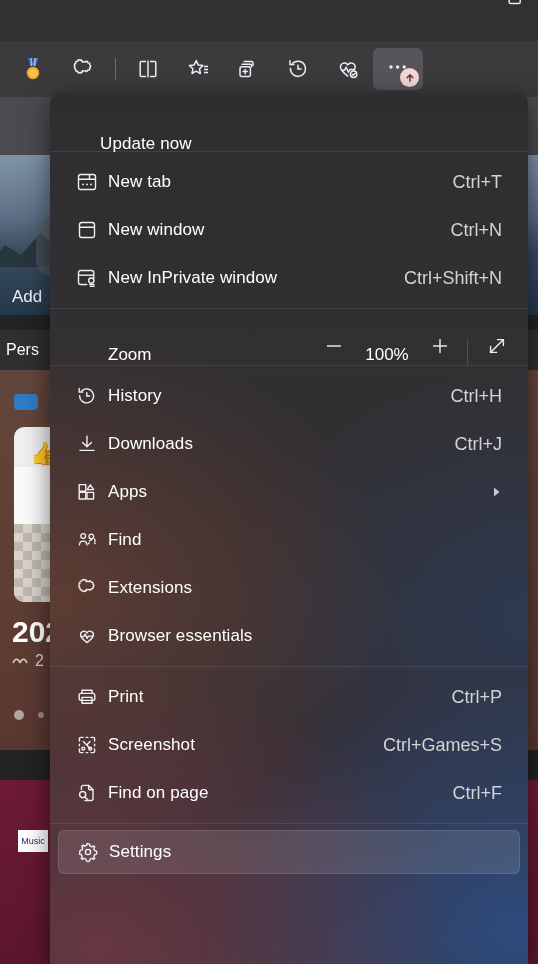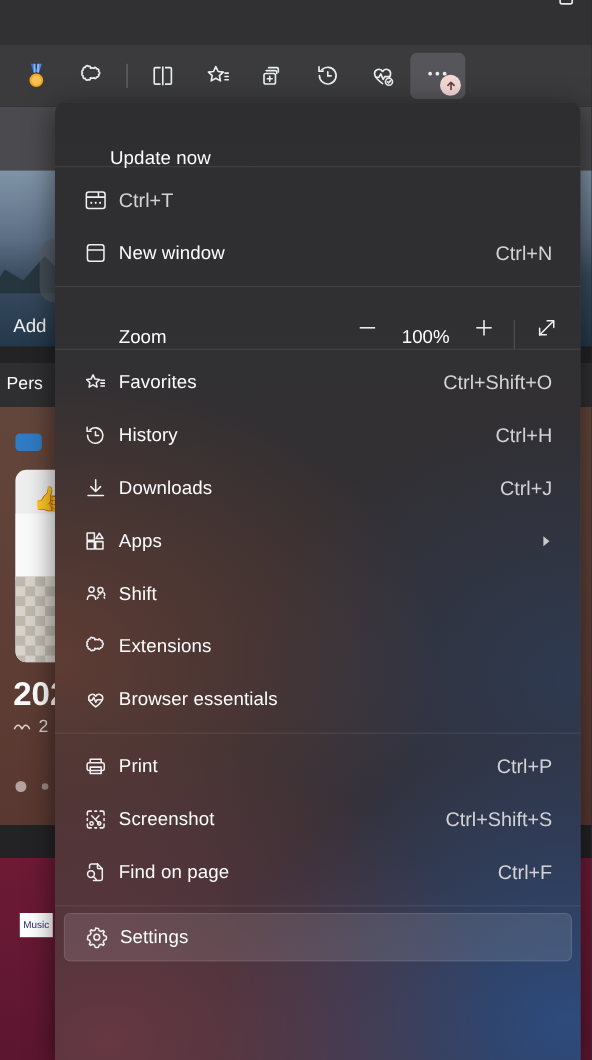--- a/index.html
+++ b/index.html
@@ -510,34 +510,47 @@
     <div class="mi">
       <span class="mi-ico">
         <svg width="22" height="22" viewBox="0 0 22 22" fill="none" stroke="#f0f0f2" stroke-width="1.4">
           <rect x="2.5" y="3.5" width="17" height="15" rx="2.2"></rect>
           <path d="M2.5 8.2h17M13.5 3.5v4.7"></path>
           <circle cx="7" cy="13.4" r=".95" fill="#f0f0f2" stroke="none"></circle>
           <circle cx="11" cy="13.4" r=".95" fill="#f0f0f2" stroke="none"></circle>
           <circle cx="15" cy="13.4" r=".95" fill="#f0f0f2" stroke="none"></circle>
         </svg>
       </span>
+      <span class="mi-label">New tab</span>
       <span class="mi-accel">Ctrl+T</span>
     </div>
 
     <div class="mi">
       <span class="mi-ico">
         <svg width="22" height="22" viewBox="0 0 22 22" fill="none" stroke="#f0f0f2" stroke-width="1.4">
           <rect x="3.5" y="3.5" width="15" height="15" rx="2.2"></rect>
           <path d="M3.5 8.2h15"></path>
         </svg>
       </span>
       <span class="mi-label">New window</span>
       <span class="mi-accel">Ctrl+N</span>
     </div>
 
+    <div class="mi">
+      <span class="mi-ico">
+        <svg width="22" height="22" viewBox="0 0 22 22" fill="none" stroke="#f0f0f2" stroke-width="1.4">
+          <path d="M17.8 11.4V5.7a2.2 2.2 0 0 0-2.2-2.2H4.7a2.2 2.2 0 0 0-2.2 2.2v9.6a2.2 2.2 0 0 0 2.2 2.2h6.6"></path>
+          <path d="M2.5 8.2h15.3"></path>
+          <circle cx="15.3" cy="13.6" r="2.6"></circle>
+          <path d="M13 17.4h5.6M13.8 19.3h4.8"></path>
+        </svg>
+      </span>
+      <span class="mi-label">New InPrivate window</span>
+      <span class="mi-accel">Ctrl+Shift+N</span>
+    </div>
 
     <div class="menu-spacer-22"></div>
     <div class="sep"></div>
 
     <div class="zoom-row">
       <span class="zoom-label"></span>
       <span class="zoom-title">Zoom</span>
       <span class="zbtn">
         <svg width="20" height="20" viewBox="0 0 20 20">
           <rect x="3" y="9.3" width="14" height="1.4" fill="#f0f0f2"></rect>
@@ -556,30 +569,20 @@
           <path d="M4.5 17.5L17 5"></path>
           <path d="M11.4 4.6h6v6"></path>
           <path d="M10.6 17.4h-6v-6"></path>
         </svg>
       </span>
     </div>
 
     <div class="sep"></div>
     <div class="menu-spacer-22"></div>
 
-    <div class="mi">
-      <span class="mi-ico">
-        <svg width="22" height="22" viewBox="0 0 22 22" fill="none" stroke="#f0f0f2" stroke-width="1.4" stroke-linejoin="round">
-          <path d="M8.6 3.8l1.8 3.8 4 .5-2.9 2.8.7 4-3.6-2-3.6 2 .7-4L2.8 8.1l4-.5z"></path>
-          <path d="M15.2 8.6h4.2M15.2 11.3h4.2M15.2 14h4.2"></path>
-        </svg>
-      </span>
-      <span class="mi-label">Favorites</span>
-      <span class="mi-accel">Ctrl+Shift+O</span>
-    </div>
 
     <div class="mi">
       <span class="mi-ico">
         <svg width="22" height="22" viewBox="0 0 22 22" fill="none" stroke="#f0f0f2" stroke-width="1.4" stroke-linecap="round">
           <path d="M3.6 10.8a7 7 0 1 0 2.2-5"></path>
           <path d="M3.2 3.4v3.6h3.6"></path>
           <path d="M10.8 7.6v3.4h2.8"></path>
         </svg>
       </span>
       <span class="mi-label">History</span>
@@ -617,21 +620,21 @@
     <div class="mi">
       <span class="mi-ico">
         <svg width="22" height="22" viewBox="0 0 22 22" fill="none" stroke="#f0f0f2" stroke-width="1.3" stroke-linejoin="round">
           <circle cx="7.2" cy="7" r="2.4"></circle>
           <path d="M3.4 16.4c0-2.6 1.7-4.3 3.8-4.3s3.8 1.7 3.8 4.3"></path>
           <circle cx="15.3" cy="7.4" r="2.3"></circle>
           <path d="M13.2 12.4c.7-1.2 1.9-1.8 3-1.6M18 9.4c1.1.9 1.4 2.4.9 3.6"></path>
           <path d="M13.6 13.6l-1.8 1.6M18.2 13.4l1.3 1.8"></path>
         </svg>
       </span>
-      <span class="mi-label">Shift</span>
+      <span class="mi-label">Find</span>
       <span class="mi-accel"></span>
     </div>
 
     <div class="mi">
       <span class="mi-ico">
         <svg width="22" height="22" viewBox="0 0 22 22" fill="none" stroke="#f0f0f2" stroke-width="1.4" stroke-linejoin="round">
           <path d="M8.3 3.1c1.2-.9 2.4.3 1.8 1.5 1.1-.4 2.2-.4 3.1.1.5-1.3 2-.8 2.1.5 1.4-.2 2.4 1 1.6 2 1.3.5 1.3 2.1 0 2.6.8 1-.2 2.3-1.6 2-.1 1.4-1.6 1.8-2.1.5-.9.5-2 .5-3.1.1.6 1.2-.6 2.4-1.8 1.5-.8 1.1-2.4.4-2.4-.9-1.4.3-2.4-.9-1.8-2.1-1.3-.2-1.6-1.7-.6-2.4-1-.8-.7-2.3.6-2.5-.6-1.2.4-2.4 1.8-2.1 0-1.3 1.6-2 2.4-.9z"></path>
         </svg>
       </span>
       <span class="mi-label">Extensions</span>
@@ -672,21 +675,21 @@
           <path d="M15 3.4h2.2a1.4 1.4 0 0 1 1.4 1.4V7"></path>
           <path d="M18.6 15v2.2a1.4 1.4 0 0 1-1.4 1.4H15"></path>
           <path d="M7 18.6H4.8a1.4 1.4 0 0 1-1.4-1.4V15"></path>
           <path d="M10.2 3.4h1.6M10.2 18.6h1.6M3.4 10.2v1.6M18.6 10.2v1.6"></path>
           <path d="M7.4 7.6l6.6 6.8M14 7.6l-3 3.1"></path>
           <circle cx="7.2" cy="14.6" r="1.5"></circle>
           <circle cx="14.2" cy="14.6" r="1.5"></circle>
         </svg>
       </span>
       <span class="mi-label">Screenshot</span>
-      <span class="mi-accel">Ctrl+Shift+S</span>
+      <span class="mi-accel">Ctrl+Games+S</span>
     </div>
 
     <div class="mi">
       <span class="mi-ico">
         <svg width="22" height="22" viewBox="0 0 22 22" fill="none" stroke="#f0f0f2" stroke-width="1.4" stroke-linejoin="round" stroke-linecap="round">
           <path d="M12.6 3.4H7.2A1.8 1.8 0 0 0 5.4 5.2v2"></path>
           <path d="M12.6 3.4l4.4 4.4v8.9a1.8 1.8 0 0 1-1.8 1.8H9"></path>
           <path d="M12.6 3.4v3.2a1.2 1.2 0 0 0 1.2 1.2H17"></path>
           <circle cx="6.7" cy="12.6" r="3.1"></circle>
           <path d="M8.9 14.9l2.6 2.7"></path>

